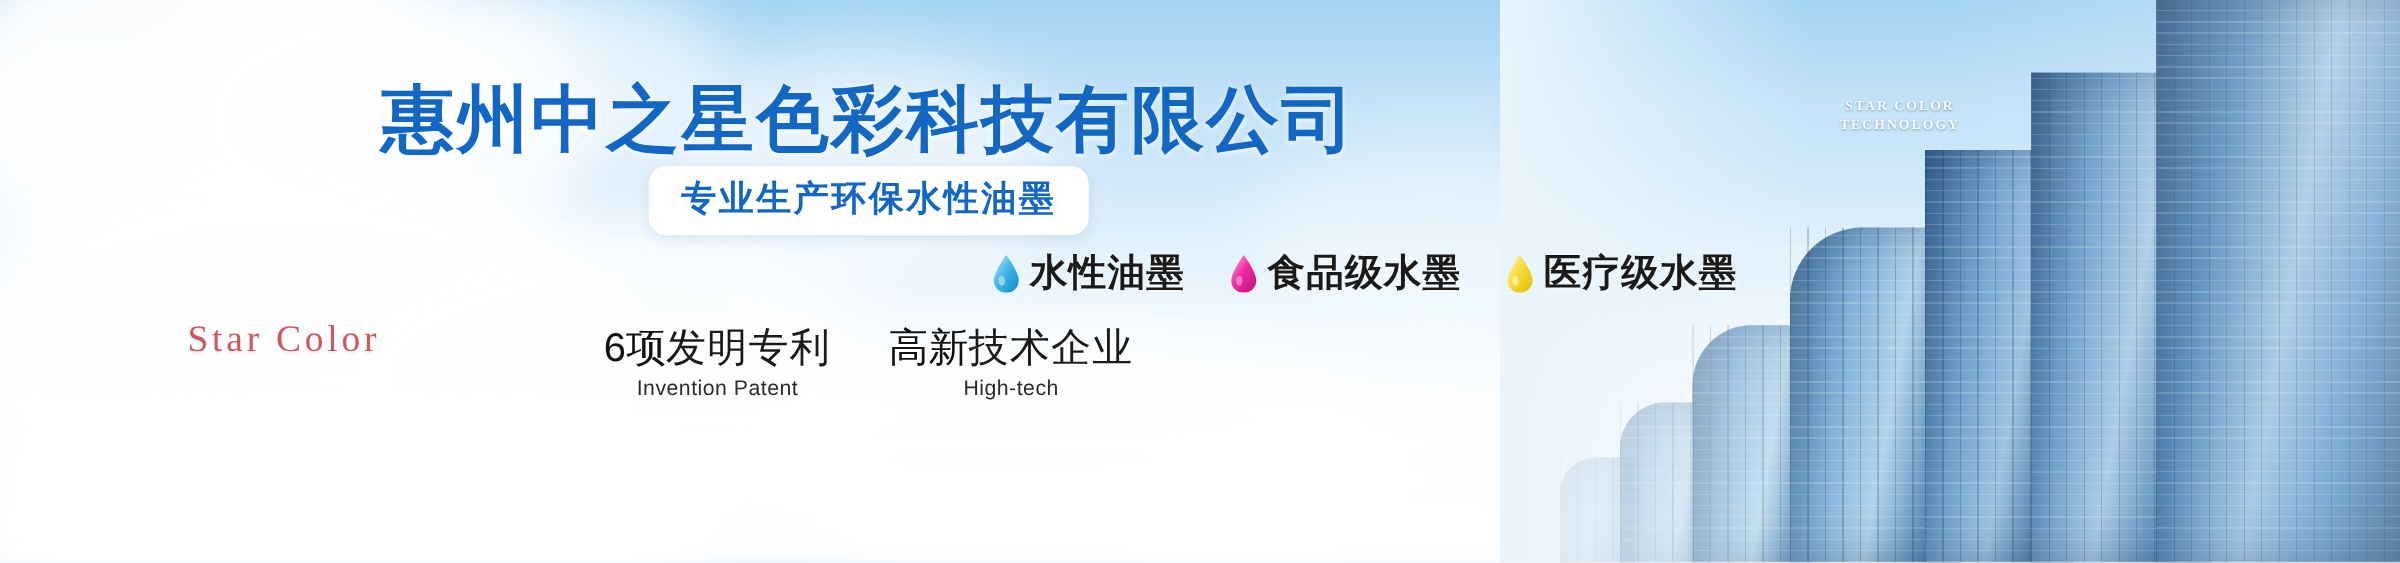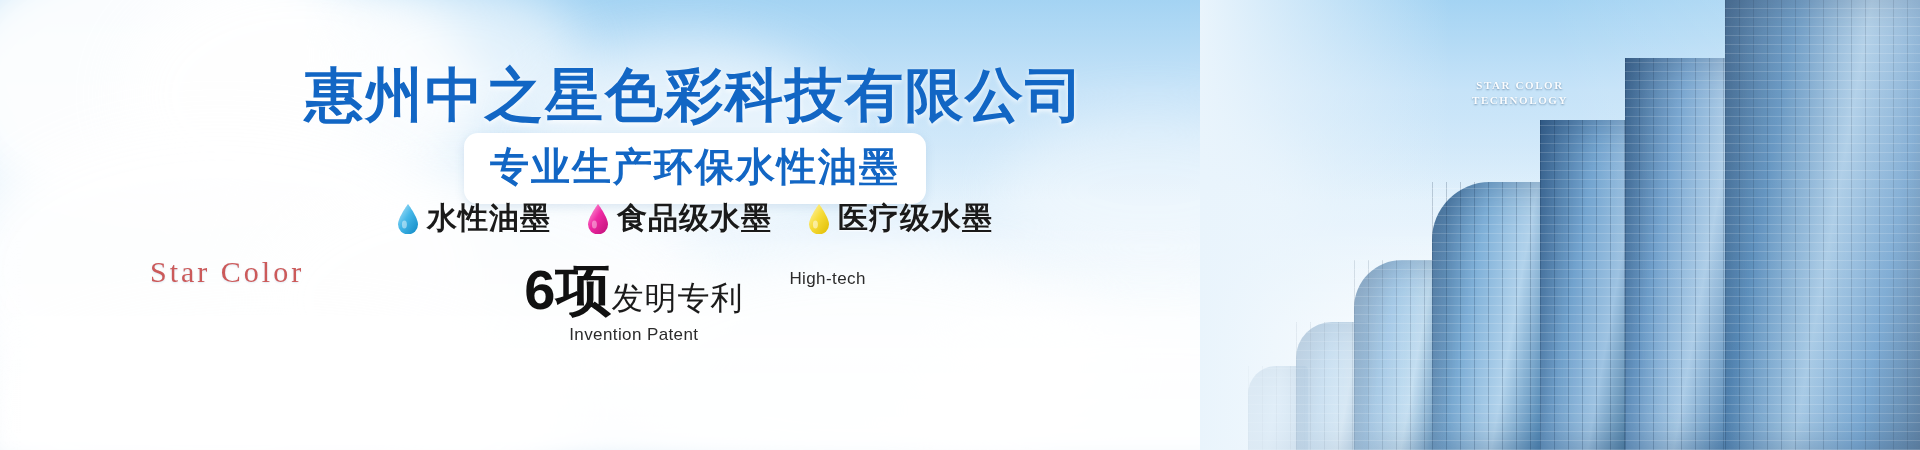--- a/index.html
+++ b/index.html
@@ -104,44 +104,44 @@
     font-size:58px;font-weight:700;letter-spacing:2px;color:#1266c4;
     font-family:"Liberation Sans","DejaVu Sans",sans-serif;
     text-shadow:0 2px 5px rgba(255,255,255,.85);
     white-space:nowrap;
   }
 
   .subtitle-row{position:absolute;left:0;top:133px;width:1390px;display:flex;justify-content:center;}
   .subtitle-pill{
     background:#ffffff;border-radius:14px;
     padding:7px 26px 10px;
-    font-size:39px;font-weight:700;letter-spacing:2px;color:#1266c4;
+    font-size:28px;font-weight:700;letter-spacing:2px;color:#1266c4;
     box-shadow:0 3px 10px rgba(90,140,185,.18);
     white-space:nowrap;
   }
 
   .features{
     position:absolute;left:0;top:198px;width:1390px;
-    display:flex;justify-content:center;align-items:center;gap:36px;
+    display:flex;justify-content:flex-end;align-items:center;gap:36px;
   }
   .feature{display:flex;align-items:center;gap:8px;}
   .feature-label{
     font-size:30px;font-weight:600;color:#1a1a1a;letter-spacing:1px;white-space:nowrap;
     text-shadow:0 1px 2px rgba(255,255,255,.8);
   }
   .drop{width:22px;height:30px;display:block;}
 
   .badges{
     position:absolute;left:0;top:262px;width:1390px;
     display:flex;justify-content:center;align-items:flex-start;gap:46px;
   }
   .badge{text-align:center;}
   .badge-cn{white-space:nowrap;line-height:1;}
   .badge-strong{
-    font-size:56px;font-weight:700;color:#111111;letter-spacing:0px;
+    font-size:32px;font-weight:400;color:#111111;letter-spacing:0px;
     text-shadow:0 1px 2px rgba(255,255,255,.75);
   }
   .badge-rest{
     font-size:32px;font-weight:400;color:#1b1b1b;letter-spacing:1px;
     text-shadow:0 1px 2px rgba(255,255,255,.75);
   }
   .badge-en{
     margin-top:7px;font-size:17px;color:#2b2b2b;letter-spacing:.4px;
     text-shadow:0 1px 2px rgba(255,255,255,.75);
     text-align:center;
@@ -254,19 +254,22 @@
     <div class="badges">
 
       <div class="badge">
         <div class="badge-cn">
           <span class="badge-strong">6项</span><span class="badge-rest">发明专利</span>
         </div>
         <div class="badge-en">Invention Patent</div>
       </div>
 
       <div class="badge">
+        <div class="badge-cn">
+          <span class="badge-strong">高新</span><span class="badge-rest">技术企业</span>
+        </div>
         <div class="badge-en">High-tech</div>
       </div>
 
     </div>
 
   </div>
 </div>
 
 </body></html>

